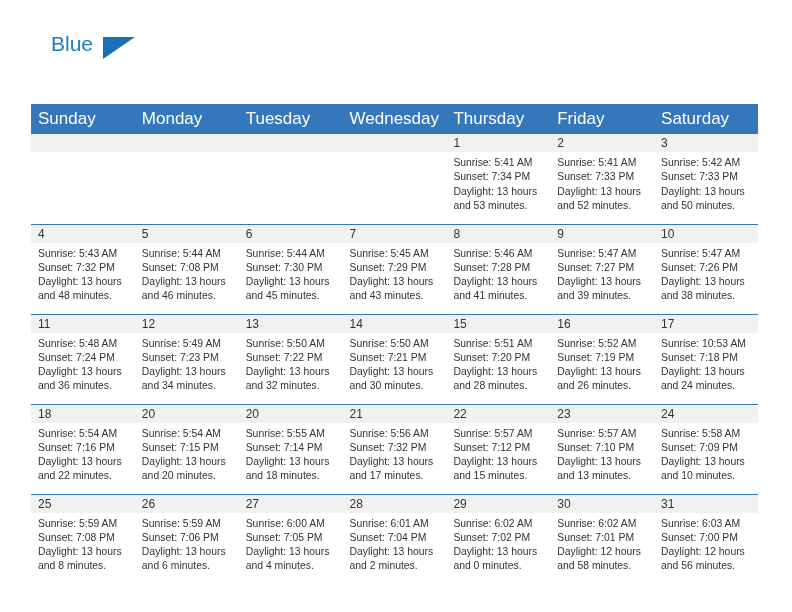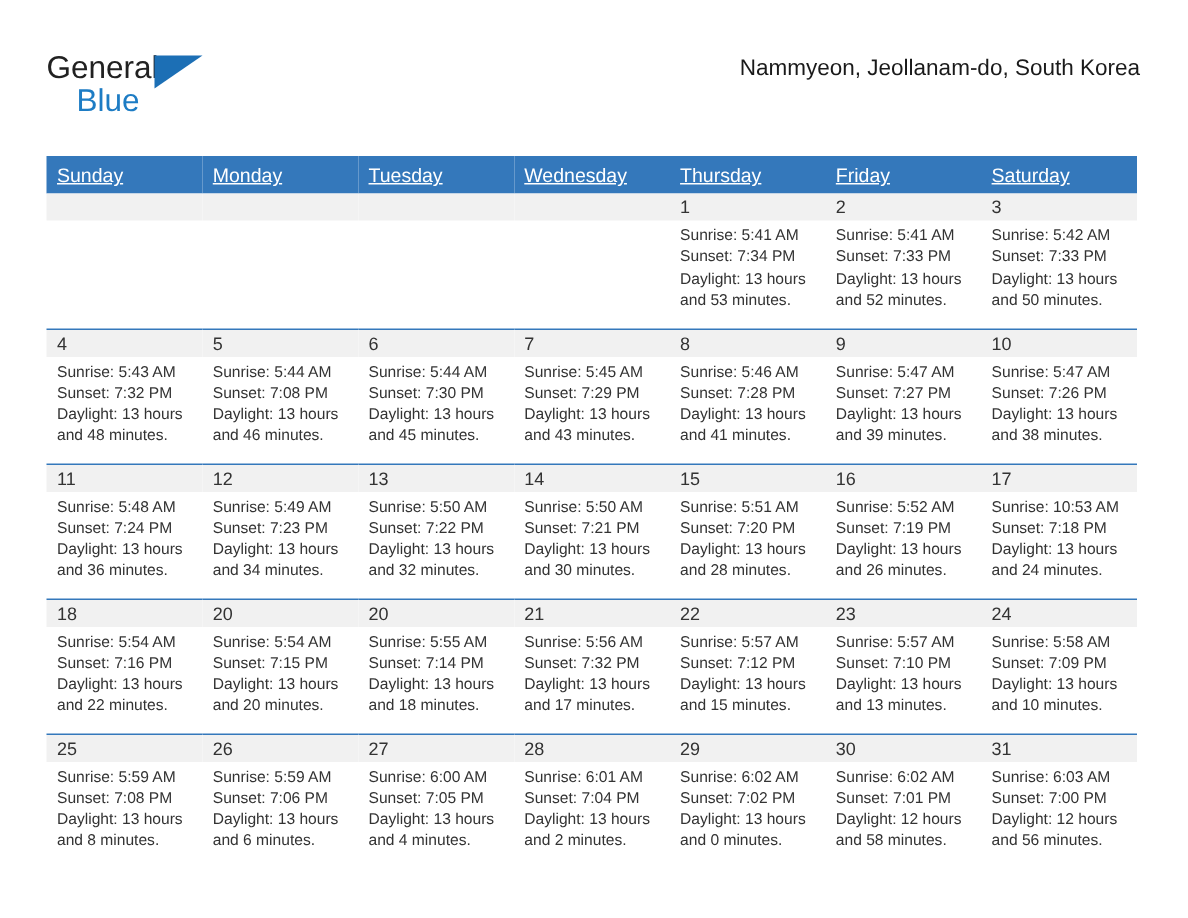--- a/index.html
+++ b/index.html
@@ -93,27 +93,26 @@
     left: 31px;
     top: 104px;
     width: 727px;
     border-collapse: collapse;
     table-layout: fixed;
   }
 
   .calendar th {
     background: #3478bb;
     color: #ffffff;
-    font-size: 13px;
+    font-size: 17px;
     font-weight: normal;
     text-align: left;
     padding: 5px 0 5px 7px;
     height: 21px;
     border: none;
-    text-decoration: underline;
   }
 
   .calendar td {
     vertical-align: top;
     padding: 0;
     border: none;
     border-top: 1.4px solid #3478bb;
     height: 90px;
     width: 103.857px;
   }
@@ -145,27 +144,25 @@
   .details div { white-space: nowrap; }
 </style>
 </head>
 <body>
 
 <div class="page">
 
   <div class="header">
 
     <div class="brand">
-      <div class="brand-line1">General</div>
       <div class="brand-triangle"></div>
       <div class="brand-line2">Blue</div>
     </div>
 
     <div class="title-block">
-      <div class="cal-subtitle">Nammyeon, Jeollanam-do, South Korea</div>
     </div>
 
   </div>
 
   <table class="calendar">
     <thead>
       <tr>
         <th>Sunday</th>
         <th>Monday</th>
         <th>Tuesday</th>

